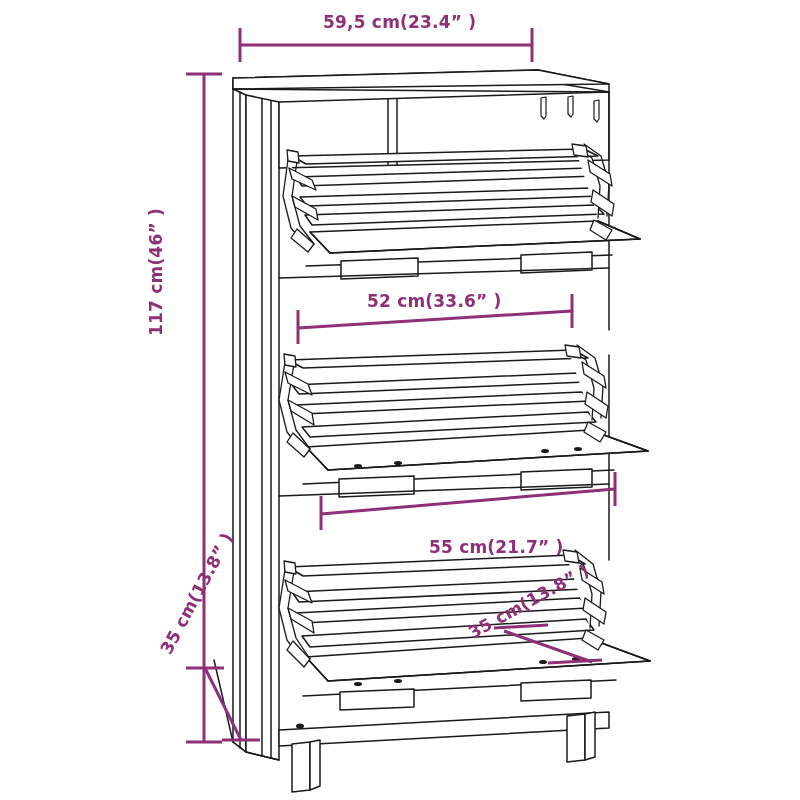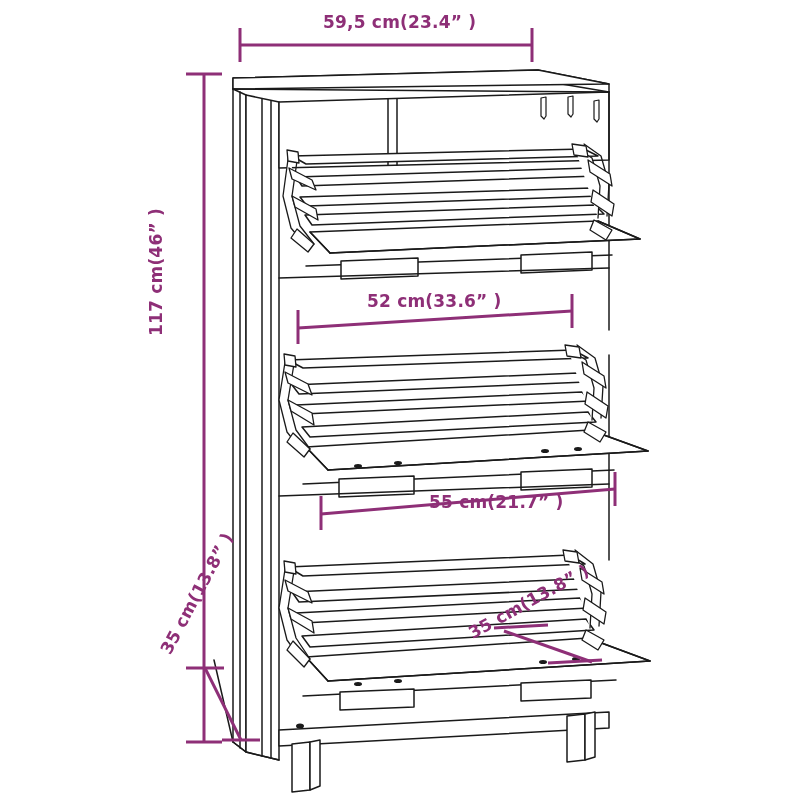--- a/index.html
+++ b/index.html
@@ -30,21 +30,21 @@
     font-weight: bold;
     font-size: 17px;
     color: #8e2f77;
     white-space: nowrap;
     letter-spacing: 0.2px;
     line-height: 1;
   }
   #lbl-width   { left: 323px; top: 14px; }
   #lbl-height  { left: 148px; top: 336px; transform: rotate(-90deg); transform-origin: 0 0; }
   #lbl-52      { left: 367px; top: 293px; }
-  #lbl-55      { left: 429px; top: 494px; }
+  #lbl-55      { left: 429px; top: 539px; }
   #lbl-depth-l { left: 158px; top: 649px; transform: rotate(-62deg); transform-origin: 0 0; }
   #lbl-depth-r { left: 466px; top: 627px; transform: rotate(-29deg); transform-origin: 0 0; }
 </style>
 </head>
 <body>
 
 <div id="stage">
 
   <svg id="drawing" viewBox="0 0 800 800">
 

